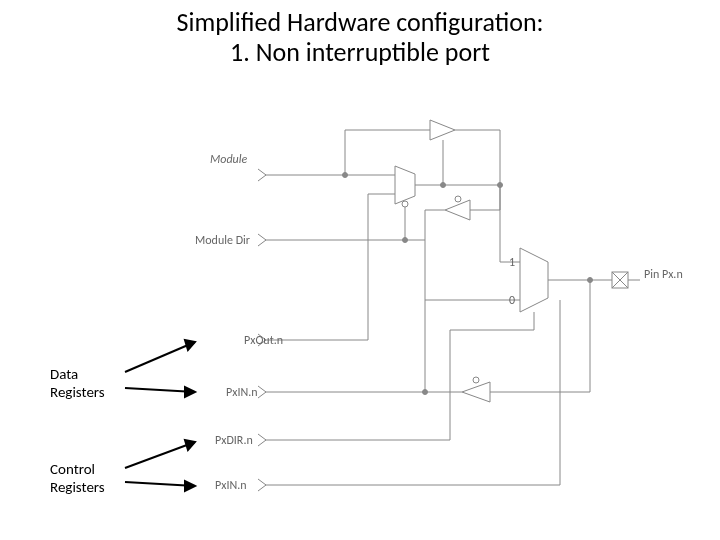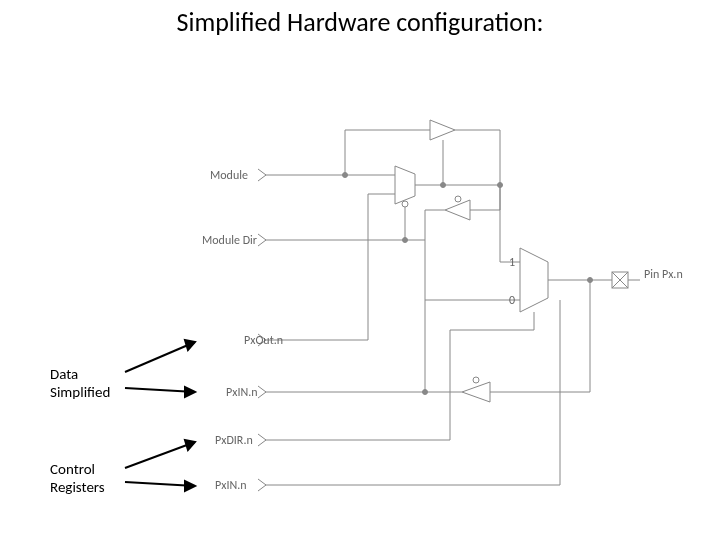--- a/index.html
+++ b/index.html
@@ -32,20 +32,21 @@
     color: #000;
     white-space: nowrap;
   }
   svg { position: absolute; top: 0; left: 0; }
 </style>
 </head>
 <body>
 
 <div class="title">
   <span>Simplified Hardware configuration:</span><br>
+  <span>1.  Non interruptible port</span>
 </div>
 
 <svg width="720" height="540" viewBox="0 0 720 540">
   <g stroke="#888" stroke-width="1" fill="none">
 
     <line x1="265" y1="175" x2="345" y2="175"></line>
 
     <polyline points="258,169 266,175 258,181"></polyline>
 
     <circle cx="345" cy="175" r="2.5" fill="#888"></circle>
@@ -127,32 +128,32 @@
     <line x1="405" y1="240" x2="405" y2="207"></line>
     <circle cx="405" cy="240" r="2.5" fill="#888"></circle>
 
     <line x1="265" y1="485" x2="560" y2="485"></line>
     <polyline points="258,479 266,485 258,491"></polyline>
     <line x1="560" y1="485" x2="560" y2="300"></line>
 
   </g>
 </svg>
 
-<div class="abs sig-label" style="left:210px; top:168px;">Module</div>
-<div class="abs sig-label" style="left:202px; top:233px;text-align:center;">Module Dir</div>
+<div class="abs sig-label" style="left:210px; top:152px;font-style:italic;">Module</div>
+<div class="abs sig-label" style="left:195px; top:233px;text-align:center;">Module Dir</div>
 <div class="abs sig-label" style="left:215px; top:333px;padding-left:29px;">PxOut.n</div>
 <div class="abs sig-label" style="left:215px; top:385px;padding-left:11px;">PxIN.n</div>
 <div class="abs sig-label" style="left:215px; top:433px;">PxDIR.n</div>
 <div class="abs sig-label" style="left:215px; top:478px;">PxIN.n</div>
 <div class="abs sig-label" style="left:644px; top:267px;">Pin Px.n</div>
 <div class="abs sig-label" style="left:509px; top:255px;">1</div>
 <div class="abs sig-label" style="left:509px; top:293px;">0</div>
 
 <div class="abs annot" style="left:50px; top:365px; white-space:pre;">Data
-Simplified</div>
+Registers</div>
 <div class="abs annot" style="left:50px; top:460px; white-space:pre;">Control
 Registers</div>
 
 <svg width="720" height="540">
   <g stroke="#000" stroke-width="2" fill="#000">
 
     <line x1="125" y1="372" x2="195" y2="342"></line>
     <polygon points="195,342 185,340 188,350"></polygon>
 
     <line x1="125" y1="388" x2="195" y2="392"></line>

